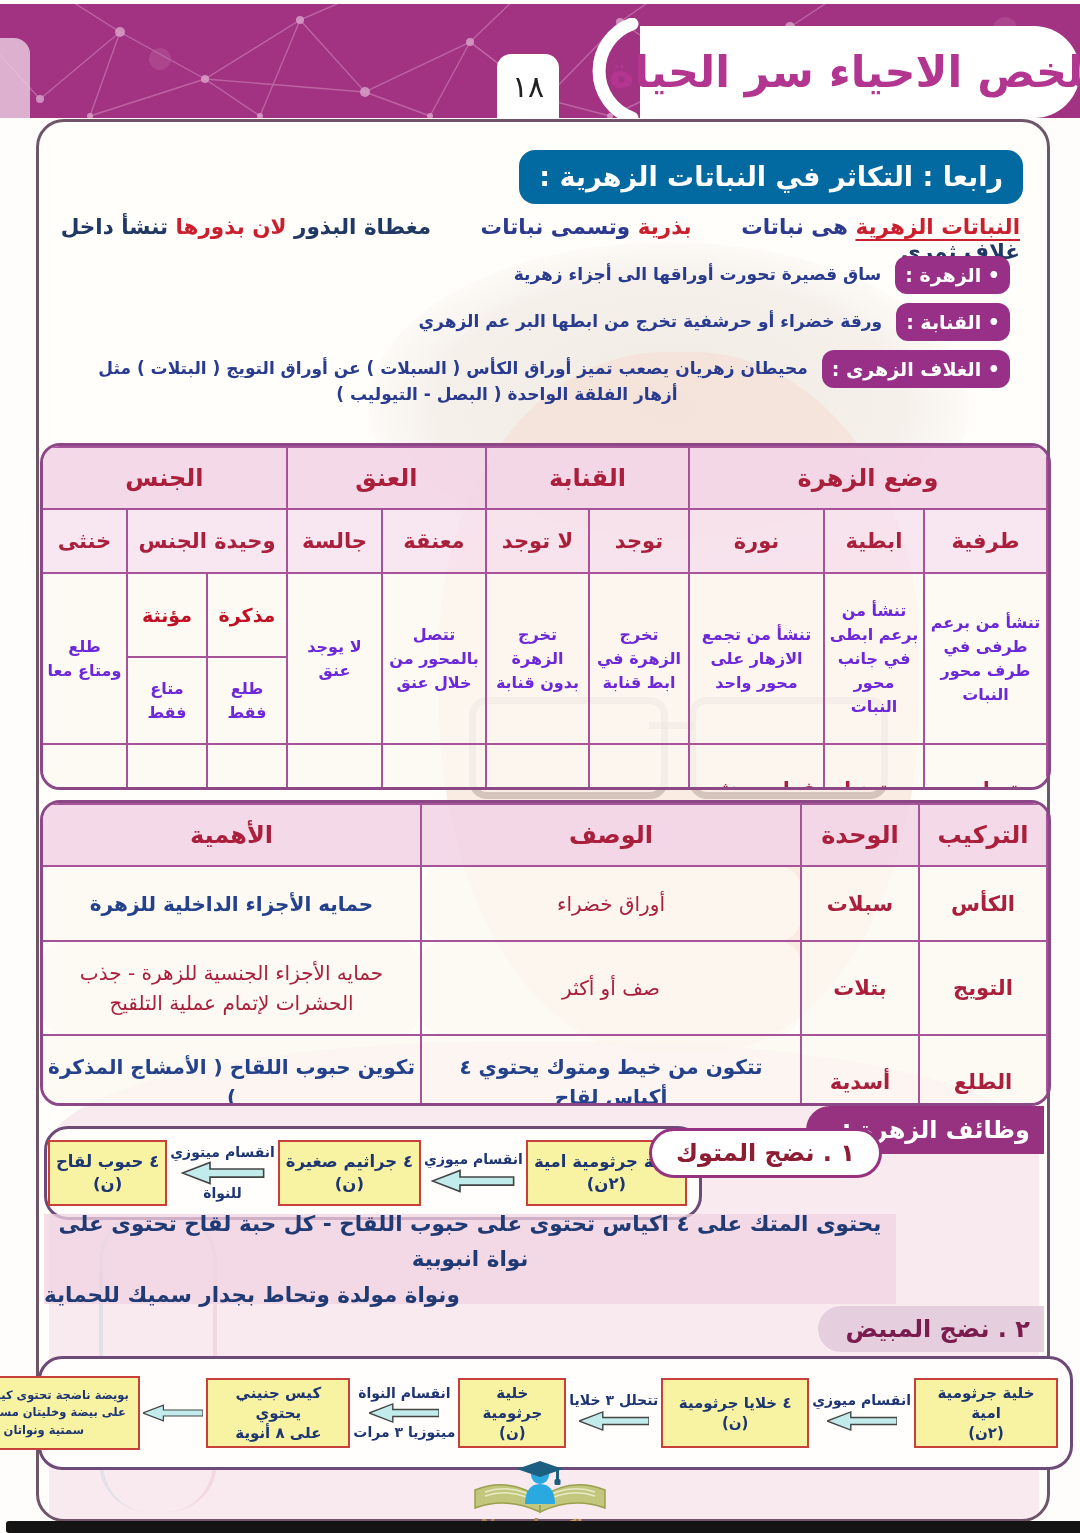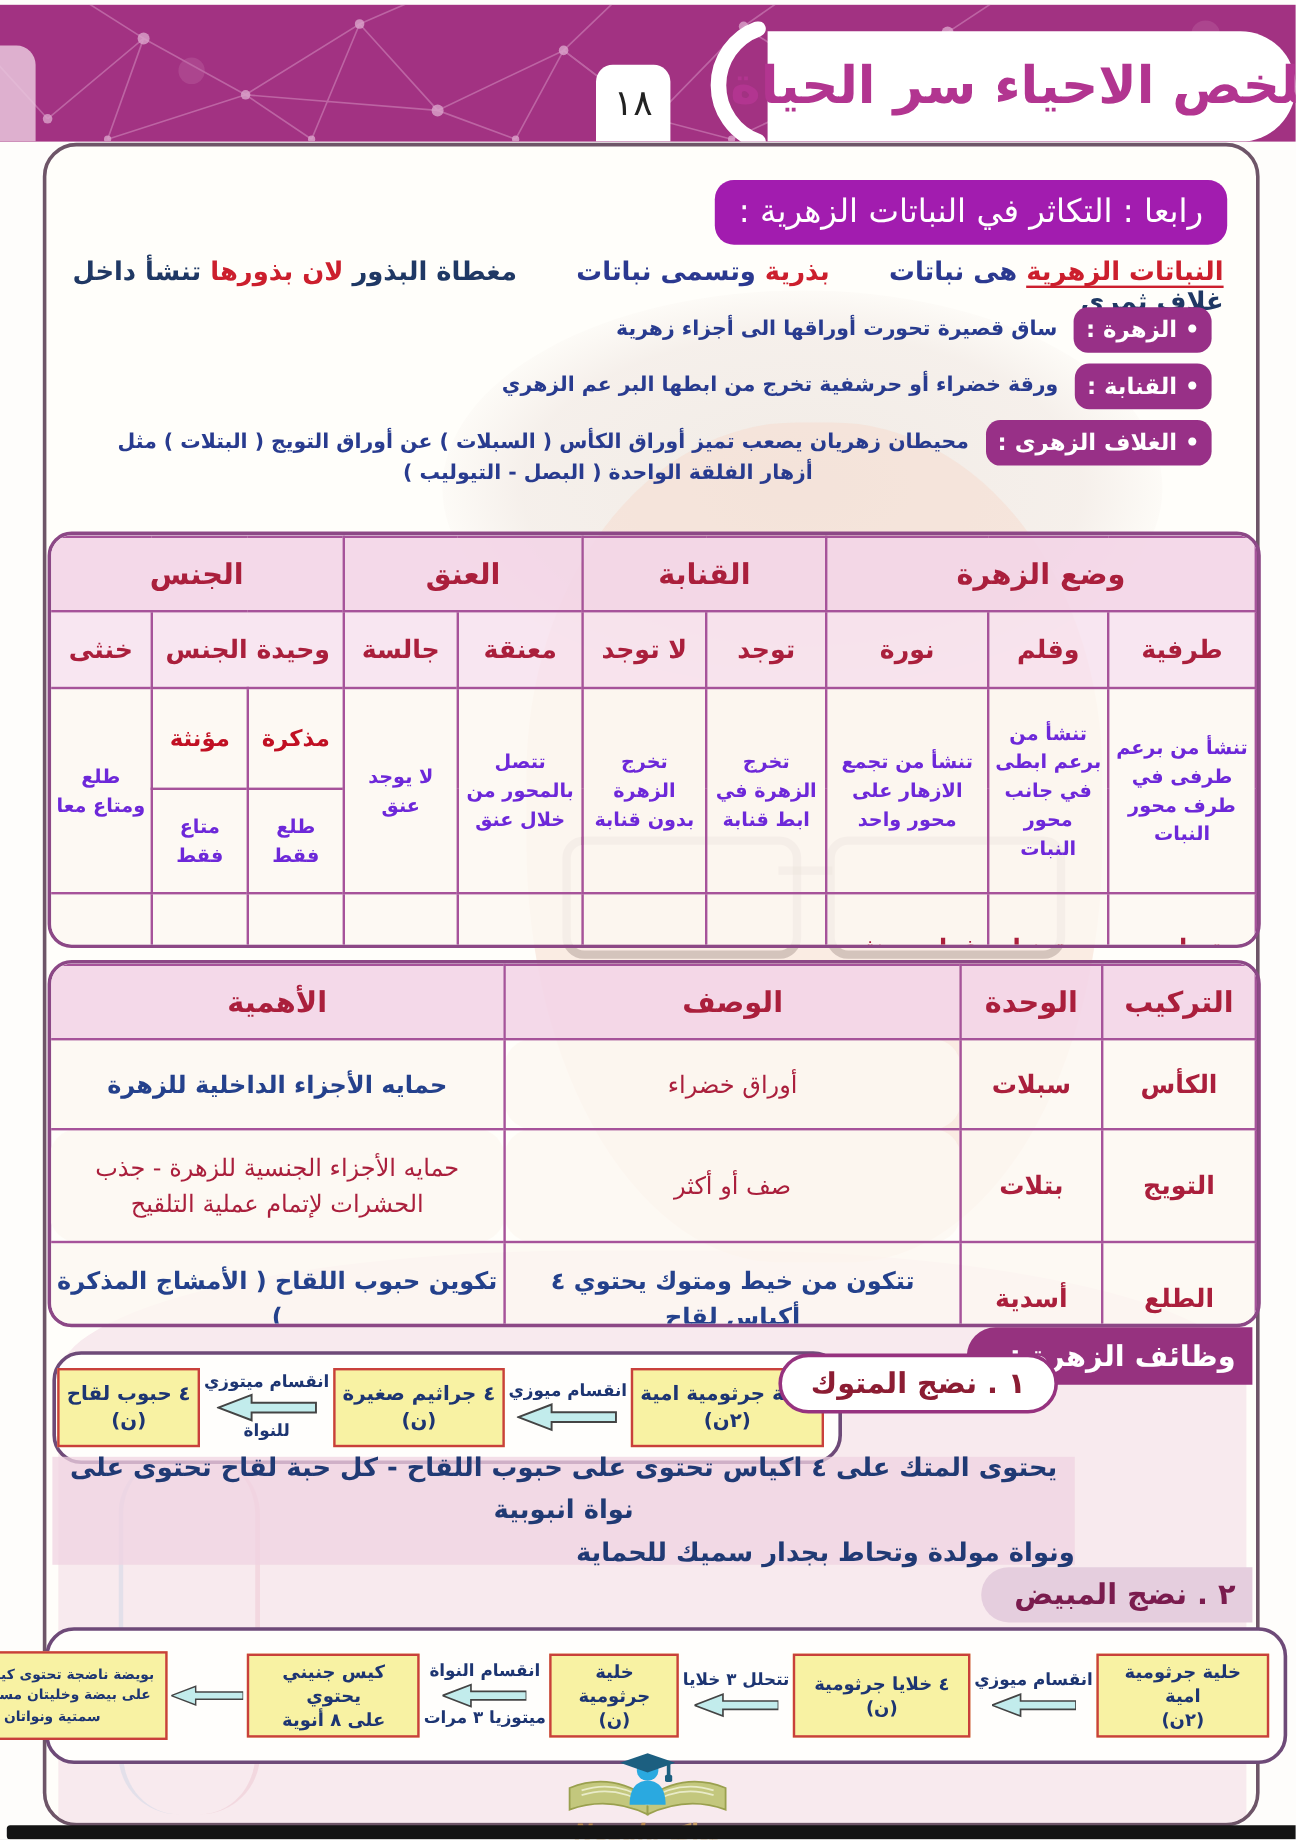--- a/index.html
+++ b/index.html
@@ -38,22 +38,22 @@
   .wm-glass{position:absolute;top:575px;width:185px;height:88px;border:7px solid rgba(125,104,98,.30);border-radius:18px;}
   .wm-glass.g1{left:430px;}
   .wm-glass.g2{left:650px;}
   .wm-bridge{position:absolute;left:610px;top:600px;width:45px;height:7px;background:rgba(125,104,98,.28);}
   .wm-body{position:absolute;left:10px;top:920px;width:990px;height:480px;background:#f1d6e2;opacity:.5;
     border-radius:45% 45% 0 0/22% 22% 0 0;}
   .wm-dna{position:absolute;left:60px;top:1090px;width:110px;height:300px;border-right:4px solid rgba(223,150,170,.35);
     border-left:4px solid rgba(150,190,220,.35);border-radius:50px;opacity:.6;}
   
   .section-tab{
-    position:absolute;right:57px;top:150px;height:54px;padding:0 20px;background:#a21caf;
-    border-radius:16px;color:#fff;font-size:27px;font-weight:400;line-height:54px;white-space:nowrap;z-index:5;text-align:right;
+    position:absolute;right:57px;top:150px;height:54px;padding:0 20px;background:#0369a1;
+    border-radius:16px;color:#fff;font-size:27px;font-weight:700;line-height:54px;white-space:nowrap;z-index:5;text-align:right;
   }
   
   .intro{position:absolute;right:60px;top:214px;width:966px;font-size:21.5px;font-weight:800;z-index:5;text-align:right;}
   .intro .t-red{color:#cc1f2d;}
   .intro .t-blue{color:#2b3990;margin-left:42px;}
   .intro .t-navy{color:#1f3864;}
   .intro .u{text-decoration:underline;text-underline-offset:5px;}
   
   .bullets{position:absolute;right:70px;top:256px;width:950px;z-index:5;}
   .bullet-row{display:flex;align-items:flex-start;margin-bottom:9px;}
@@ -100,21 +100,21 @@
   }
   .f1 .fbox{font-size:16.5px;min-height:56px;}
   .f2 .fbox{font-size:15px;min-height:60px;}
   .fbox.small{font-size:11.5px;width:228px;line-height:1.5;min-height:64px;}
   .farrow{display:flex;flex-direction:column;align-items:center;justify-content:center;flex:1 1 auto;padding:0 3px;}
   .farrow .lbl{font-size:14px;font-weight:800;color:#1d3572;white-space:nowrap;line-height:1.1;}
   .farrow svg{display:block;}
   
   .note{
     position:absolute;left:44px;top:1214px;width:852px;height:90px;background:rgba(240,211,226,.75);
-    display:flex;flex-direction:column;align-items:flex-start;justify-content:center;z-index:6;
+    display:flex;flex-direction:column;align-items:flex-end;justify-content:center;z-index:6;
     color:#203a74;font-size:21.5px;font-weight:800;line-height:1.65;text-align:center;
   }
   .tab2{
     position:absolute;right:36px;top:1306px;height:46px;padding:0 14px 0 28px;background:#e5cede;
     border-radius:23px 0 0 23px;color:#7a1c4e;font-size:24px;font-weight:800;line-height:46px;white-space:nowrap;z-index:6;
   }
   
   .logo{position:absolute;left:50%;top:1458px;transform:translateX(-50%);width:190px;z-index:7;text-align:center;direction:ltr;}
   .logo-words{margin-top:-8px;border-bottom:2px solid #c59a63;display:inline-block;padding:0 6px 1px;}
   .logo-words .en{font-size:19px;font-weight:800;font-style:italic;color:#b8864f;letter-spacing:0;}
@@ -218,21 +218,21 @@
       </colgroup>
       <tbody>
           <tr class="grp" style="height:49px">
         <td colspan="3">وضع الزهرة</td>
         <td colspan="2">القنابة</td>
         <td colspan="2">العنق</td>
         <td colspan="3">الجنس</td>
       </tr>
       <tr class="sub" style="height:64px">
         <td>طرفية</td>
-        <td>وقلم</td>
+        <td>ابطية</td>
         <td>نورة</td>
         <td>توجد</td>
         <td>لا توجد</td>
         <td>معنقة</td>
         <td>جالسة</td>
         <td colspan="2">وحيدة الجنس</td>
         <td>خنثى</td>
       </tr>
       <tr class="bod" style="height:84px">
         <td rowspan="2">تنشأ من برعم طرفى في طرف محور النبات</td>

